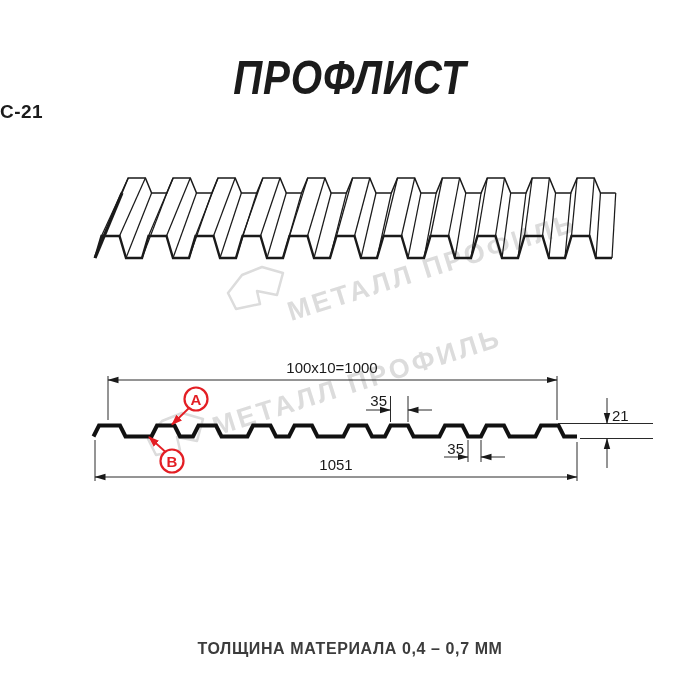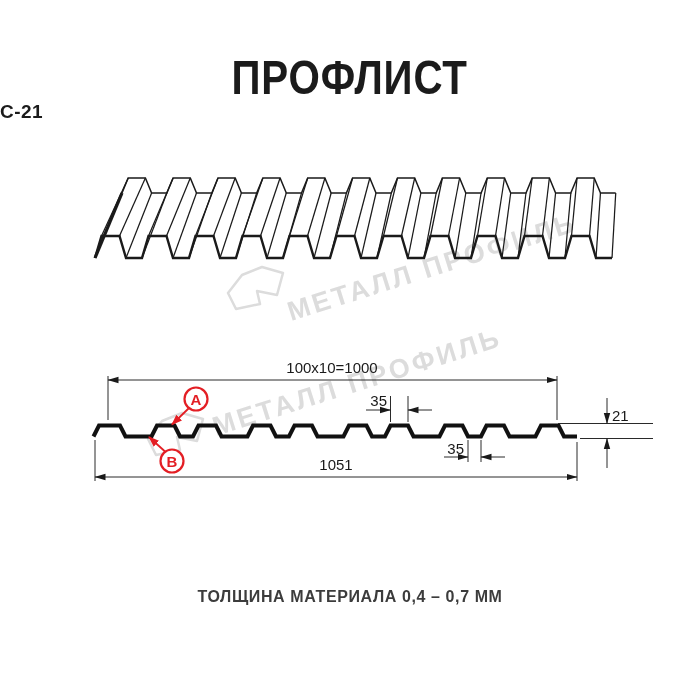--- a/index.html
+++ b/index.html
@@ -1,24 +1,24 @@
 <!DOCTYPE html>
 <html style="--accent: #e31e24; --line: #1a1a1a; --wm: #dcdcdc;"><head>
 <meta charset="utf-8">
 <style>
   :root{ --accent:#e31e24; --line:#1a1a1a; --wm:#dcdcdc; }
   html,body{margin:0;padding:0;background:#fff;}
   .page{position:relative;width:700px;height:700px;background:#fff;overflow:hidden;
         font-family:"Liberation Sans", sans-serif;}
-  .titlewrap{position:absolute;top:54px;left:0;width:700px;text-align:center;}
+  .titlewrap{position:absolute;top:54px;left:0;width:700px;text-align:center;font-style:italic;}
   .title{display:inline-block;font-size:48px;font-weight:bold;color:#1b1b1b;
          letter-spacing:1px;transform:scaleX(.84);line-height:1;}
   .subtitle{position:absolute;top:101px;left:0;width:700px;
             font-size:19px;font-weight:600;color:#1b1b1b;letter-spacing:.5px;}
-  .footer{position:absolute;top:588px;left:0;width:700px;text-align:center;
+  .footer{position:absolute;top:640px;left:0;width:700px;text-align:center;
           font-size:16px;font-weight:bold;color:#3c3c3c;letter-spacing:.6px;}
   svg.scene{position:absolute;left:0;top:0;}
   .wm-text{font-size:27px;font-weight:bold;letter-spacing:3px;fill:var(--wm);}
   .dim line,.dim path.dline{stroke:#2a2a2a;stroke-width:1;fill:none;}
   .dim text{font-size:15px;fill:#1a1a1a;}
   .red-callout circle{fill:#fff;stroke:var(--accent);stroke-width:2.2;}
   .red-callout text{font-size:15px;font-weight:bold;fill:var(--accent);text-anchor:middle;}
   .red-callout line{stroke:var(--accent);stroke-width:1.8;}
   #sheet3d path,#sheet3d line{stroke:#1a1a1a;fill:none;}
   #xsection path{stroke:#111;stroke-width:4;fill:none;}

